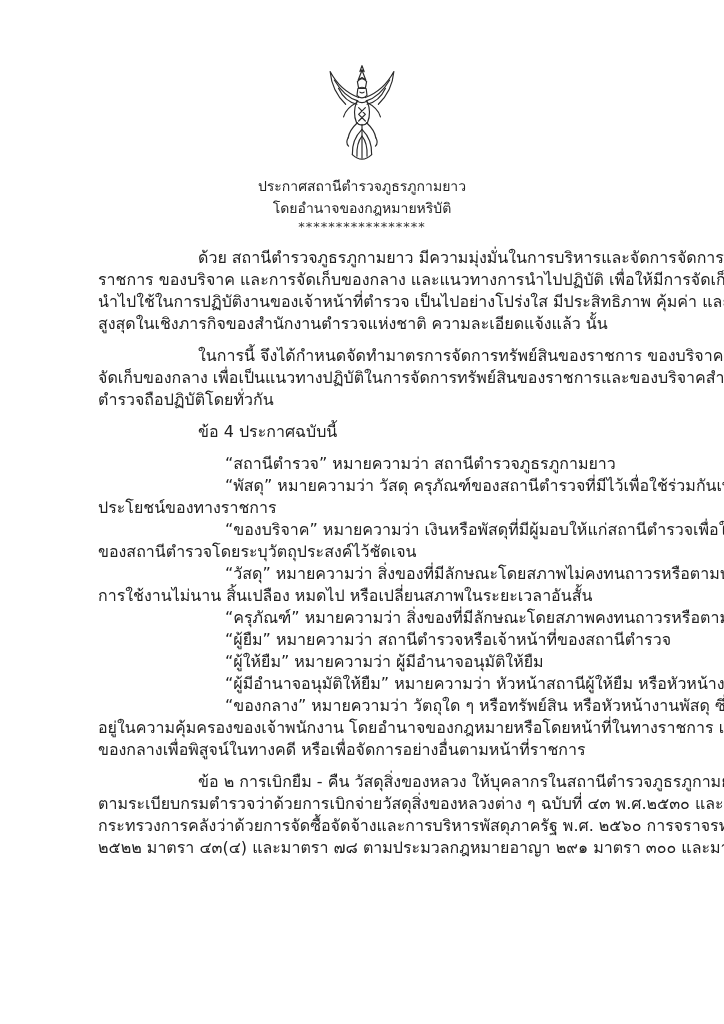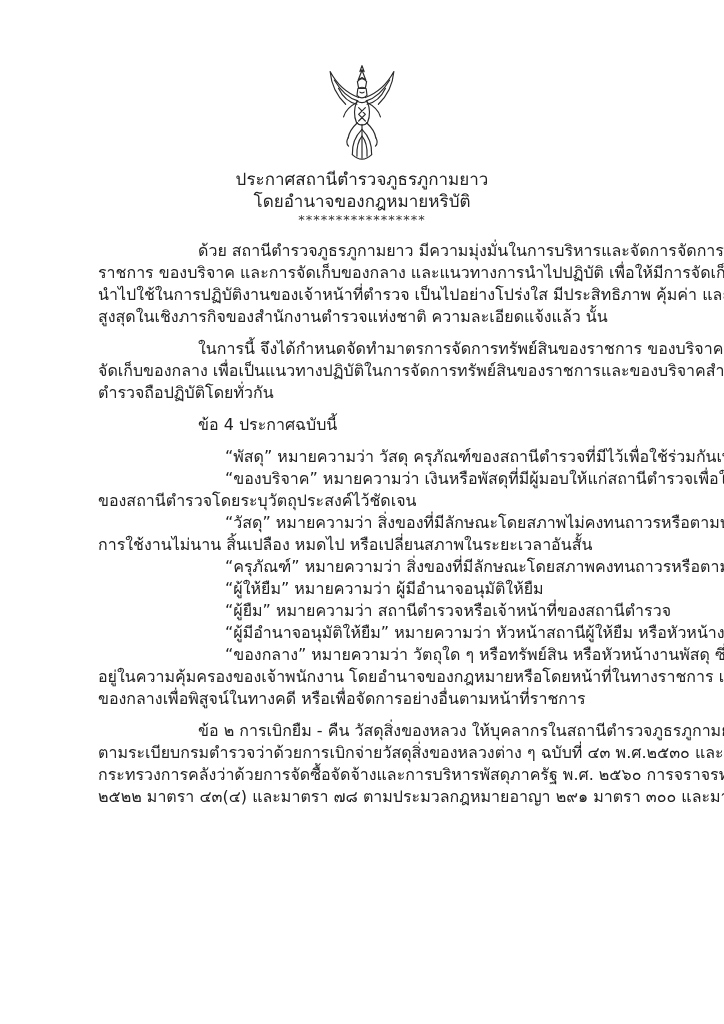--- a/index.html
+++ b/index.html
@@ -15,23 +15,23 @@
   }
   .emblem-wrap {
     margin: 64px auto 0 auto;
     width: 86px;
     height: 104px;
     display: flex;
     align-items: center;
     justify-content: center;
   }
   .title-block {
-    margin-top: 0;
+    margin-top: 7px;
     text-align: center;
-    font-size: 17px;
+    font-size: 14px;
     line-height: 22px;
   }
   .title-line { white-space: nowrap; }
   .divider-line {
     text-align: center;
     font-size: 13px;
     line-height: 16px;
     letter-spacing: 1px;
     color: #333;
   }
@@ -111,28 +111,30 @@
       </div>
       <div class="block">
         <div class="line indent-1">ในการนี้ จึงได้กำหนดจัดทำมาตรการจัดการทรัพย์สินของราชการ ของบริจาค และการ</div>
         <div class="line indent-0">จัดเก็บของกลาง เพื่อเป็นแนวทางปฏิบัติในการจัดการทรัพย์สินของราชการและของบริจาคสำหรับให้เจ้าหน้าที่</div>
         <div class="line indent-0">ตำรวจถือปฏิบัติโดยทั่วกัน</div>
       </div>
       <div class="block">
         <div class="line indent-1">ข้อ 4 ประกาศฉบับนี้</div>
       </div>
       <div class="block">
+        <div class="line indent-2">“สถานีตำรวจ” หมายความว่า สถานีตำรวจภูธรภูกามยาว</div>
         <div class="line indent-2">“พัสดุ” หมายความว่า วัสดุ ครุภัณฑ์ของสถานีตำรวจที่มีไว้เพื่อใช้ร่วมกันเพื่อ</div>
+        <div class="line indent-0">ประโยชน์ของทางราชการ</div>
         <div class="line indent-2">“ของบริจาค” หมายความว่า เงินหรือพัสดุที่มีผู้มอบให้แก่สถานีตำรวจเพื่อใช้ในกิจการ</div>
         <div class="line indent-0">ของสถานีตำรวจโดยระบุวัตถุประสงค์ไว้ชัดเจน</div>
         <div class="line indent-2">“วัสดุ” หมายความว่า สิ่งของที่มีลักษณะโดยสภาพไม่คงทนถาวรหรือตามปกติมีอายุ</div>
         <div class="line indent-0">การใช้งานไม่นาน สิ้นเปลือง หมดไป หรือเปลี่ยนสภาพในระยะเวลาอันสั้น</div>
         <div class="line indent-2">“ครุภัณฑ์” หมายความว่า สิ่งของที่มีลักษณะโดยสภาพคงทนถาวรหรือตามปกติมีอายุ</div>
+        <div class="line indent-2">“ผู้ยืม” หมายความว่า สถานีตำรวจหรือเจ้าหน้าที่ของสถานีตำรวจ</div>
         <div class="line indent-2">“ผู้ให้ยืม” หมายความว่า ผู้มีอำนาจอนุมัติให้ยืม</div>
-        <div class="line indent-2">“ผู้ยืม” หมายความว่า สถานีตำรวจหรือเจ้าหน้าที่ของสถานีตำรวจ</div>
         <div class="line indent-2">“ผู้มีอำนาจอนุมัติให้ยืม” หมายความว่า หัวหน้าสถานีผู้ให้ยืม หรือหัวหน้างานพัสดุ</div>
         <div class="line indent-2">“ของกลาง” หมายความว่า วัตถุใด ๆ หรือทรัพย์สิน หรือหัวหน้างานพัสดุ ซึ่งตกมา</div>
         <div class="line indent-0">อยู่ในความคุ้มครองของเจ้าพนักงาน โดยอำนาจของกฎหมายหรือโดยหน้าที่ในทางราชการ และได้ยึดไว้เป็น</div>
         <div class="line indent-0">ของกลางเพื่อพิสูจน์ในทางคดี หรือเพื่อจัดการอย่างอื่นตามหน้าที่ราชการ</div>
       </div>
       <div class="block">
         <div class="line indent-1">ข้อ ๒ การเบิกยืม - คืน วัสดุสิ่งของหลวง ให้บุคลากรในสถานีตำรวจภูธรภูกามยาว ถือปฏิบัติ</div>
         <div class="line indent-0">ตามระเบียบกรมตำรวจว่าด้วยการเบิกจ่ายวัสดุสิ่งของหลวงต่าง ๆ ฉบับที่ ๔๓ พ.ศ.๒๕๓๐ และระเบียบ</div>
         <div class="line indent-0">กระทรวงการคลังว่าด้วยการจัดซื้อจัดจ้างและการบริหารพัสดุภาครัฐ พ.ศ. ๒๕๖๐ การจราจรทางบก พ.ศ.</div>
         <div class="line indent-0">๒๕๒๒ มาตรา ๔๓(๔) และมาตรา ๗๘ ตามประมวลกฎหมายอาญา ๒๙๑ มาตรา ๓๐๐ และมาตรา ๒๘๑</div>

